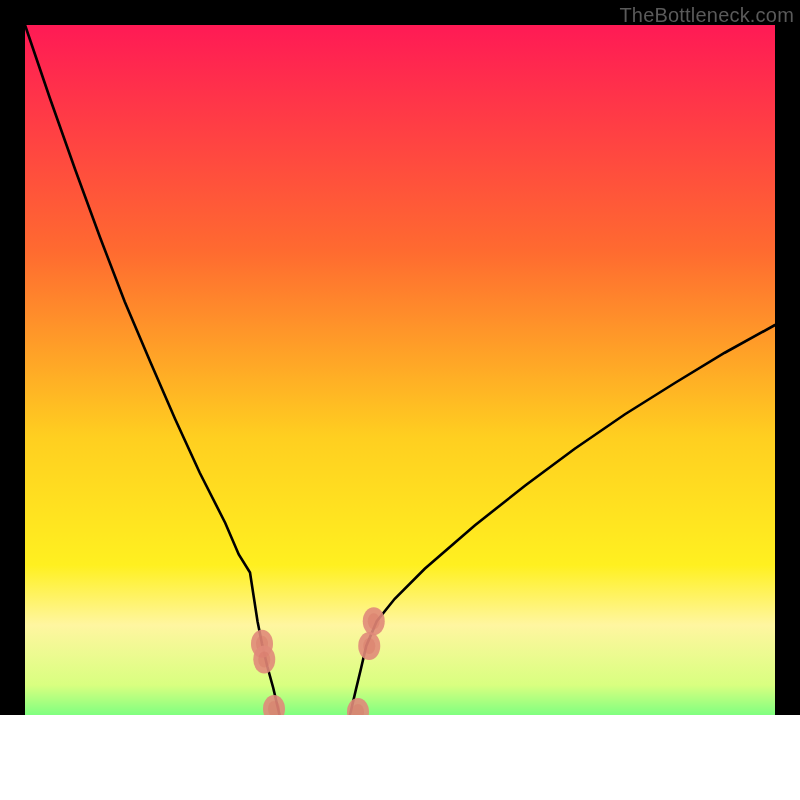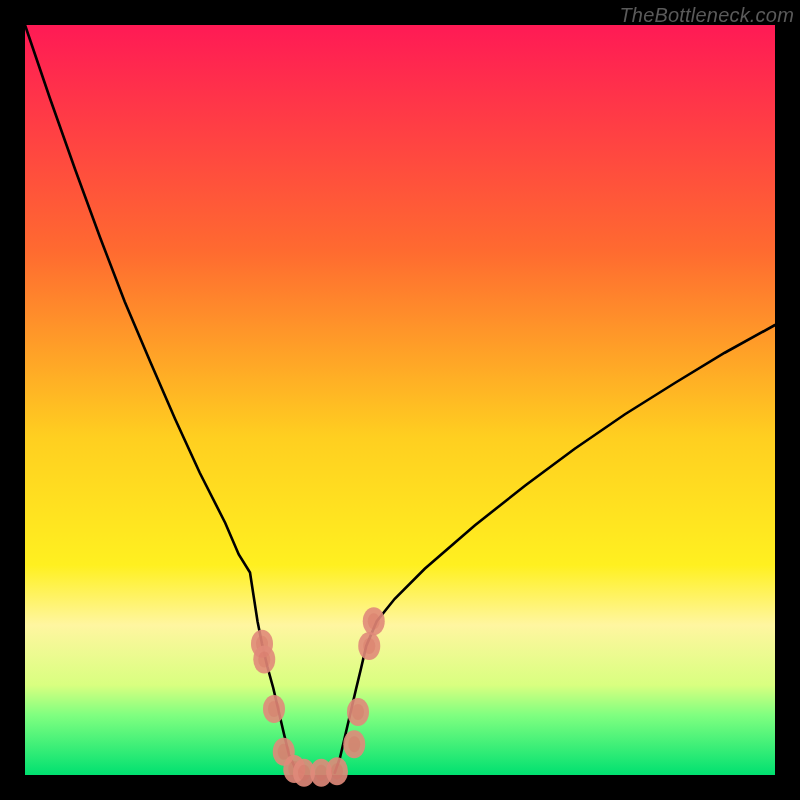--- a/index.html
+++ b/index.html
@@ -3,24 +3,23 @@
 <meta charset="utf-8">
 <style>
   body {
     margin: 0;
     padding: 0;
     background: #fff;
     font-family: Arial, Helvetica, sans-serif;
   }
   .stage {
     width: 800px;
-    height: 800px;
+    height: 715px;
     position: relative;
     overflow: hidden;
-    font-style: italic;
   }
   .watermark {
     position: absolute;
     top: 4px;
     right: 6px;
     font-size: 20px;
     font-weight: 500;
     color: #5a5a5a;
     letter-spacing: 0.2px;
     z-index: 5;

